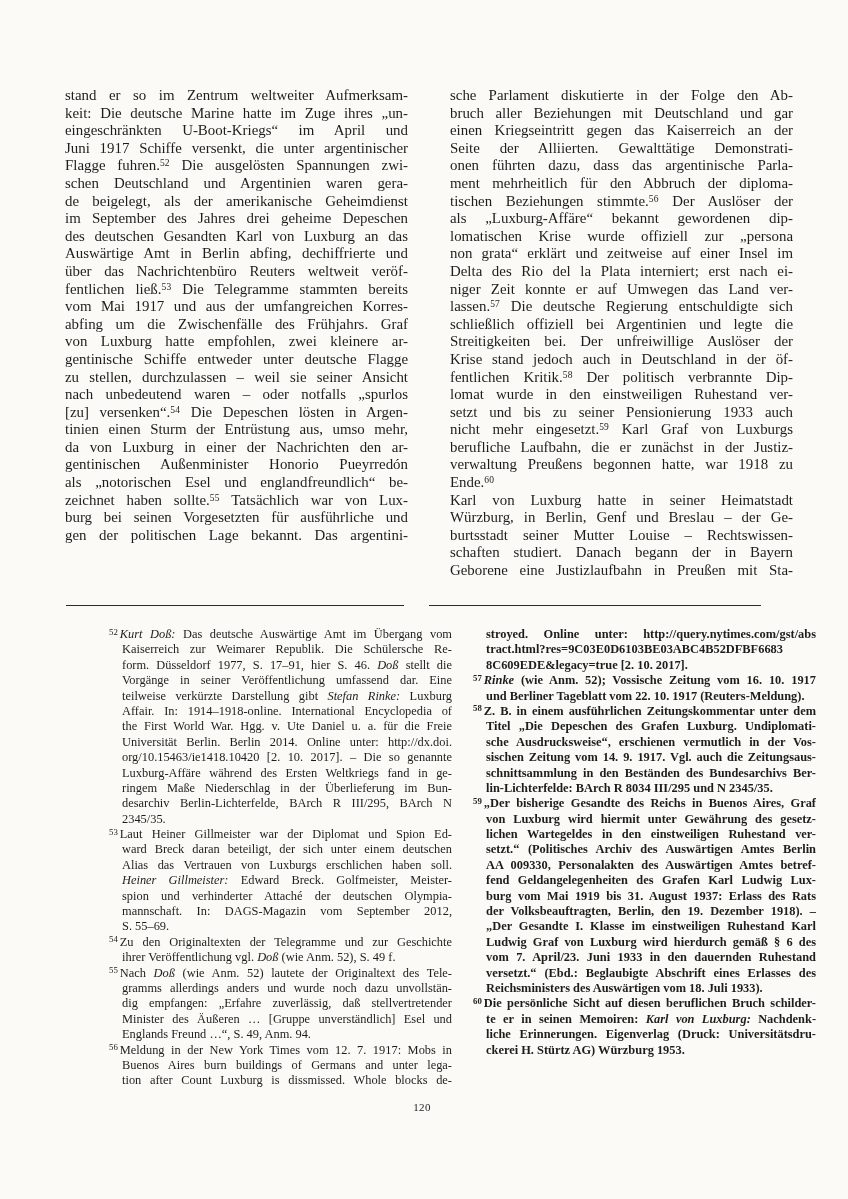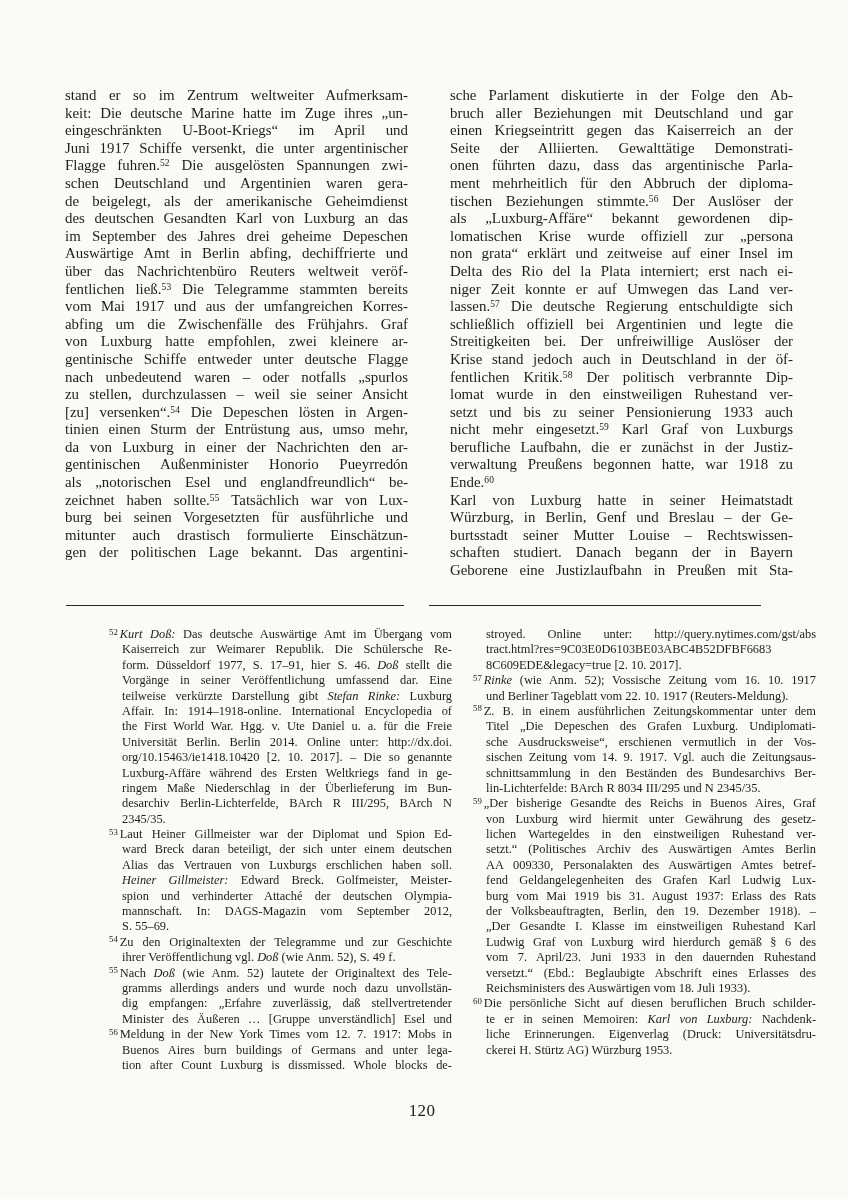--- a/index.html
+++ b/index.html
@@ -13,70 +13,69 @@
   .main-col{position:absolute;top:87px;width:343px;}
   #main-left{left:65px;}
   #main-right{left:450px;}
   .tl{
     height:17.6px;line-height:17.6px;font-size:14.9px;
     text-align:justify;text-align-last:justify;
     overflow:hidden;white-space:normal;
   }
   .fn-col{position:absolute;top:627px;width:343px;margin-left:44px;}
   #fn-left{left:65px;}
-  #fn-right{left:429px;}
+  #fn-right{left:429px;font-weight:bold;}
   .fnl{
     height:15.4px;line-height:15.4px;font-size:12.4px;
     text-align:justify;text-align-last:justify;
     overflow:hidden;
   }
   .fnl.cont{padding-left:13px;width:330px;}
   .nj{text-align-last:left !important;}
   .it{font-style:italic;}
   .sup{font-size:9.5px;line-height:0;vertical-align:4px;letter-spacing:0.2px;}
   .fnum{font-size:8.8px;line-height:0;vertical-align:3.5px;margin-right:2px;}
   .rule{position:absolute;top:605px;height:0;border-top:1.3px solid #2b2b2b;}
   #rule-left{left:66px;width:338px;}
   #rule-right{left:429px;width:332px;}
   .pageno{
     position:absolute;top:1101px;left:65px;width:714px;
-    text-align:center;font-size:17px;letter-spacing:0.4px;
+    text-align:center;font-size:11px;letter-spacing:0.4px;
   }
 </style>
 </head>
 <body>
 
 <div>
   <div class="main-col" id="main-left">
       <div class="tl"><span>stand er so im Zentrum weltweiter Aufmerksam-</span></div>
       <div class="tl"><span>keit: Die deutsche Marine hatte im Zuge ihres „un-</span></div>
       <div class="tl"><span>eingeschränkten U-Boot-Kriegs“ im April und</span></div>
       <div class="tl"><span>Juni 1917 Schiffe versenkt, die unter argentinischer</span></div>
       <div class="tl"><span>Flagge fuhren.</span><span class="sup">52</span><span> Die ausgelösten Spannungen zwi-</span></div>
       <div class="tl"><span>schen Deutschland und Argentinien waren gera-</span></div>
       <div class="tl"><span>de beigelegt, als der amerikanische Geheimdienst</span></div>
+      <div class="tl"><span>im September des Jahres drei geheime Depeschen</span></div>
       <div class="tl"><span>des deutschen Gesandten Karl von Luxburg an das</span></div>
-      <div class="tl"><span>im September des Jahres drei geheime Depeschen</span></div>
       <div class="tl"><span>Auswärtige Amt in Berlin abfing, dechiffrierte und</span></div>
       <div class="tl"><span>über das Nachrichtenbüro Reuters weltweit veröf-</span></div>
       <div class="tl"><span>fentlichen ließ.</span><span class="sup">53</span><span> Die Telegramme stammten bereits</span></div>
       <div class="tl"><span>vom Mai 1917 und aus der umfangreichen Korres-</span></div>
       <div class="tl"><span>abfing um die Zwischenfälle des Frühjahrs. Graf</span></div>
       <div class="tl"><span>von Luxburg hatte empfohlen, zwei kleinere ar-</span></div>
       <div class="tl"><span>gentinische Schiffe entweder unter deutsche Flagge</span></div>
+      <div class="tl"><span>zu stellen, durchzulassen – weil sie seiner Ansicht</span></div>
       <div class="tl"><span>nach unbedeutend waren – oder notfalls „spurlos</span></div>
-      <div class="tl"><span>zu stellen, durchzulassen – weil sie seiner Ansicht</span></div>
       <div class="tl"><span>[zu] versenken“.</span><span class="sup">54</span><span> Die Depeschen lösten in Argen-</span></div>
       <div class="tl"><span>tinien einen Sturm der Entrüstung aus, umso mehr,</span></div>
       <div class="tl"><span>da von Luxburg in einer der Nachrichten den ar-</span></div>
       <div class="tl"><span>gentinischen Außenminister Honorio Pueyrredón</span></div>
       <div class="tl"><span>als „notorischen Esel und englandfreundlich“ be-</span></div>
       <div class="tl"><span>zeichnet haben sollte.</span><span class="sup">55</span><span> Tatsächlich war von Lux-</span></div>
       <div class="tl"><span>burg bei seinen Vorgesetzten für ausführliche und</span></div>
-      <div class="tl"><span>mitunter auch drastisch formulierte Einschätzun-</span></div>
       <div class="tl"><span>gen der politischen Lage bekannt. Das argentini-</span></div>
     </div>
   <div class="main-col" id="main-right">
       <div class="tl"><span>sche Parlament diskutierte in der Folge den Ab-</span></div>
       <div class="tl"><span>bruch aller Beziehungen mit Deutschland und gar</span></div>
       <div class="tl"><span>einen Kriegseintritt gegen das Kaiserreich an der</span></div>
       <div class="tl"><span>Seite der Alliierten. Gewalttätige Demonstrati-</span></div>
       <div class="tl"><span>onen führten dazu, dass das argentinische Parla-</span></div>
       <div class="tl"><span>ment mehrheitlich für den Abbruch der diploma-</span></div>
       <div class="tl"><span>tischen Beziehungen stimmte.</span><span class="sup">56</span><span> Der Auslöser der</span></div>
@@ -131,20 +130,21 @@
       </div>
       <div>
         <div class="fnl"><span class="fnum">54</span><span>Zu den Originaltexten der Telegramme und zur Geschichte</span></div>
         <div class="fnl nj cont"><span>ihrer Veröffentlichung vgl. </span><span class="it">Doß</span><span> (wie Anm. 52), S. 49 f.</span></div>
       </div>
       <div>
         <div class="fnl"><span class="fnum">55</span><span>Nach </span><span class="it">Doß</span><span> (wie Anm. 52) lautete der Originaltext des Tele-</span></div>
         <div class="fnl cont"><span>gramms allerdings anders und wurde noch dazu unvollstän-</span></div>
         <div class="fnl cont"><span>dig empfangen: „Erfahre zuverlässig, daß stellvertretender</span></div>
         <div class="fnl cont"><span>Minister des Äußeren … [Gruppe unverständlich] Esel und</span></div>
+        <div class="fnl nj cont"><span>Englands Freund …“, S. 49, Anm. 94.</span></div>
       </div>
       <div>
         <div class="fnl"><span class="fnum">56</span><span>Meldung in der New York Times vom 12. 7. 1917: Mobs in</span></div>
         <div class="fnl cont"><span>Buenos Aires burn buildings of Germans and unter lega-</span></div>
         <div class="fnl cont"><span>tion after Count Luxburg is dissmissed. Whole blocks de-</span></div>
       </div>
     </div>
   <div class="fn-col" id="fn-right">
       <div>
         <div class="fnl cont"><span>stroyed. Online unter: http://query.nytimes.com/gst/abs</span></div>

